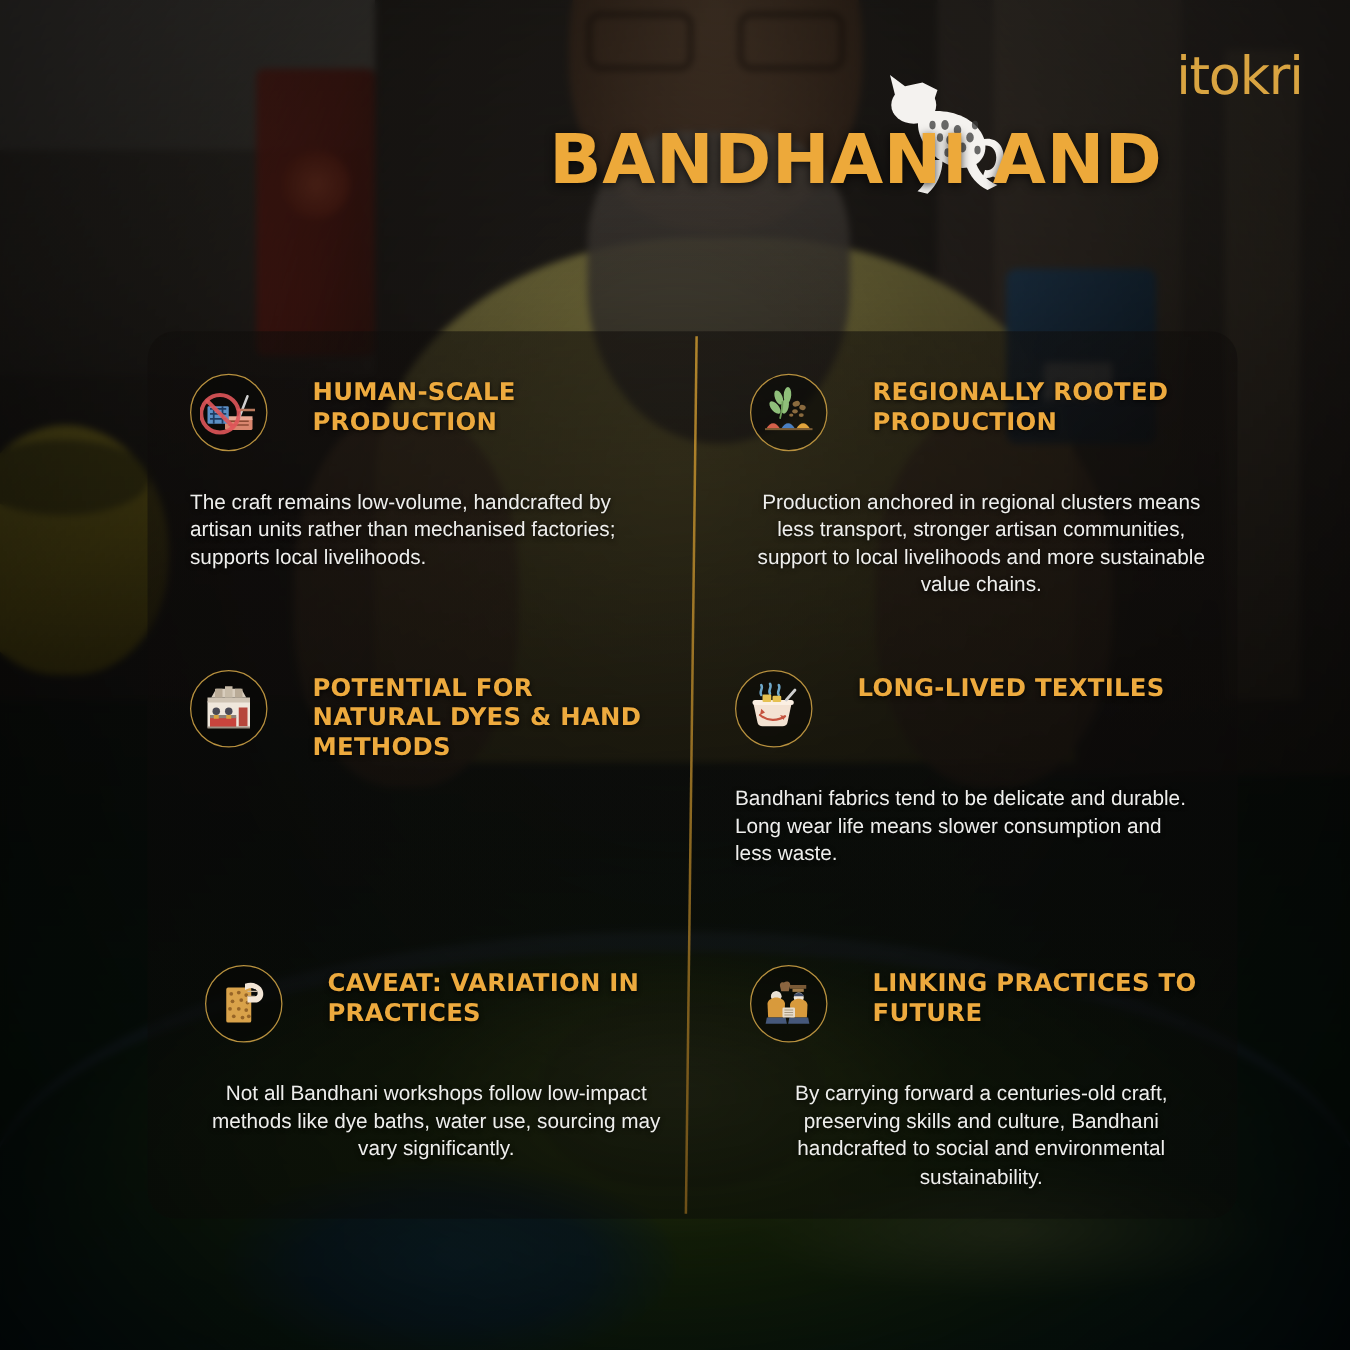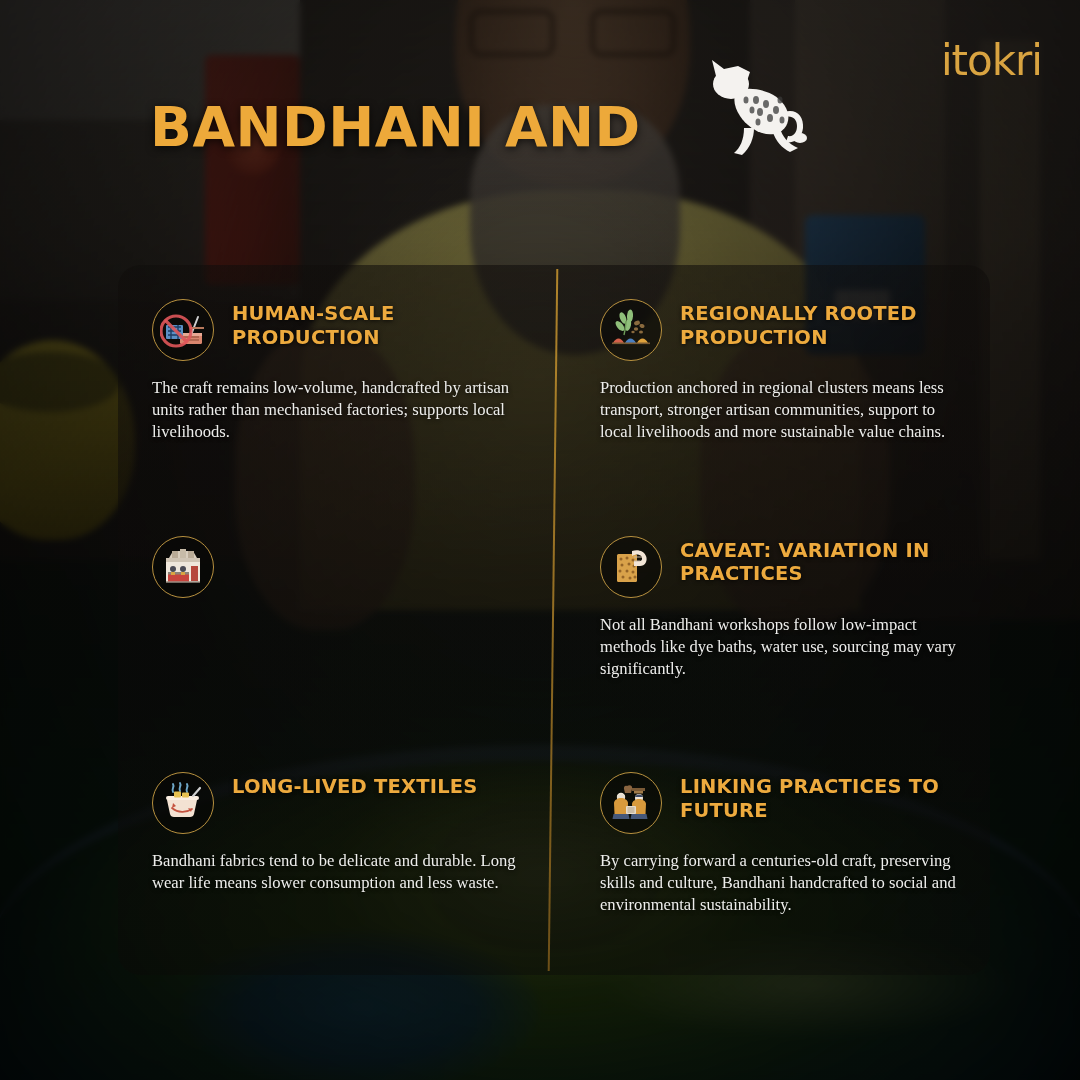--- a/index.html
+++ b/index.html
@@ -177,21 +177,21 @@
     color:#d9a441; line-height:1;
     font-family:"DejaVu Sans", sans-serif;
   }
 
   .cat{
     position:absolute; left:686px; top:52px; width:122px; height:110px;
   }
 
   .title{
     position:absolute; left:0; right:0; top:98px;
-    text-align:left;
+    text-align:right;
     color:#eda93a;
     font-size:55px; line-height:1.07;
     font-weight:800; letter-spacing:.5px;
     font-family:"DejaVu Sans", sans-serif;
     text-shadow:0 2px 8px rgba(0,0,0,.7);
     padding:0 150px;
   }
 
   
   .panel{
@@ -210,21 +210,21 @@
   .grid{
     position:absolute; inset:0;
     display:grid;
     grid-template-columns:1fr 1fr;
     grid-template-rows:1fr 1fr 1fr;
   }
 
   .cell{ position:relative; padding:32px 34px 0 34px; }
   .cell.right{ padding-left:46px; padding-right:20px; }
 
-  .cell-head{ display:flex; align-items:flex-start; gap:18px; }
+  .cell-head{ display:flex; align-items:flex-start; gap:36px; }
 
   .icon-circle{
     flex:0 0 auto;
     width:62px; height:62px; border-radius:50%;
     border:1.5px solid #b8913f;
     background:rgba(8,7,6,.55);
     display:flex; align-items:center; justify-content:center;
     overflow:hidden;
     margin-top:2px;
   }
@@ -234,29 +234,29 @@
     color:#edaa3e;
     font-size:19.5px;
     font-weight:800;
     line-height:1.22;
     letter-spacing:.2px;
     font-family:"DejaVu Sans", sans-serif;
     padding-top:5px;
     text-shadow:0 1px 4px rgba(0,0,0,.8);
   }
   .card-body{
-    margin-top:16px;
+    margin-top:30px;
     color:#eeeeec;
     font-size:16.6px;
     line-height:1.33;
-    font-family:Liberation Serif, serif;
+    font-family:Liberation Sans, sans-serif;
     text-shadow:0 1px 4px rgba(0,0,0,.85);
     max-width:395px;
   }
-  .cell.right .card-body{ max-width:410px; }
+  .cell.right .card-body{ max-width:410px;text-align:center; }
 </style>
 </head>
 <body>
 
 <div class="bg">
   <div class="bg-base"></div>
   <div class="bg-shelf-left"></div>
   <div class="bg-shelf-left2"></div>
   <div class="bg-can"></div>
   <div class="bg-can-dot"></div>
@@ -393,21 +393,48 @@
               <circle cx="13" cy="25" r="3"></circle>
               <circle cx="23" cy="25" r="3"></circle>
             </g>
             <g fill="#d9a441">
               <rect x="11" y="28" width="4" height="3"></rect>
               <rect x="21" y="28" width="4" height="3"></rect>
             </g>
             <path d="M6 38 h34" stroke="#9c9184" stroke-width="1.5"></path>
           </svg>
         </div>
-      </div>
+        <div class="card-title">POTENTIAL FOR NATURAL DYES &amp; HAND METHODS</div>
+      </div>
+    </div>
+
+    <div class="cell left">
+      <div class="cell-head">
+        <div class="icon-circle">
+          <svg width="46" height="46" viewBox="0 0 46 46">
+            <g stroke="#6fa8c9" stroke-width="2" fill="none" stroke-linecap="round">
+              <path d="M13 12 C11 9 15 7 13 4"></path>
+              <path d="M20 11 C18 8 22 6 20 3"></path>
+              <path d="M27 12 C25 9 29 7 27 4"></path>
+            </g>
+            <path d="M7 20 C7 18 9 17 12 17 h20 c3 0 5 1 5 3 l-3 14 c-.4 2 -2 3 -4 3 H14 c-2 0 -3.6 -1 -4 -3 Z" fill="#f3e2d2"></path>
+            <rect x="6" y="16" width="33" height="4" rx="2" fill="#fbefe2"></rect>
+            <g fill="#e6c151">
+              <rect x="14" y="11.5" width="7" height="6" rx="1"></rect>
+              <rect x="22" y="12.5" width="7" height="5" rx="1"></rect>
+            </g>
+            <path d="M33 16 L40 8" stroke="#cfcfcf" stroke-width="2.2" stroke-linecap="round"></path>
+            <path d="M12 28 C18 33 26 33 32 29" stroke="#c5533f" stroke-width="1.8" fill="none" stroke-linecap="round"></path>
+            <path d="M32 29 l-4 -1 l3 4 Z" fill="#c5533f"></path>
+            <path d="M12 28 l4 -2 l-3 -3 Z" fill="#c5533f"></path>
+          </svg>
+        </div>
+        <div class="card-title">LONG-LIVED TEXTILES</div>
+      </div>
+      <div class="card-body">Bandhani fabrics tend to be delicate and durable. Long wear life means slower consumption and less waste.</div>
     </div>
 
     <div class="cell right">
       <div class="cell-head">
         <div class="icon-circle">
           <svg width="46" height="46" viewBox="0 0 46 46">
             <rect x="9" y="10" width="20" height="28" rx="1.5" fill="#d9a24a"></rect>
             <g fill="#8a5a22" opacity=".85">
               <circle cx="13" cy="15" r="1.5"></circle>
                 <circle cx="19" cy="14" r="1.5"></circle>
@@ -425,46 +452,20 @@
             <path d="M24 7 C30 5 36 7 38 12 C40 17 37 22 32 22 L26 22 L26 17 L32 17 C34 17 35 14 33 12 C31 10 27 10 24 12 Z" fill="#f2e5d6"></path>
             <path d="M26 13 h8" stroke="#c9b79f" stroke-width="1"></path>
             <path d="M26 17 h6" stroke="#c9b79f" stroke-width="1"></path>
           </svg>
         </div>
         <div class="card-title">CAVEAT: VARIATION IN PRACTICES</div>
       </div>
       <div class="card-body">Not all Bandhani workshops follow low-impact methods like dye baths, water use, sourcing may vary significantly.</div>
     </div>
 
-    <div class="cell left">
-      <div class="cell-head">
-        <div class="icon-circle">
-          <svg width="46" height="46" viewBox="0 0 46 46">
-            <g stroke="#6fa8c9" stroke-width="2" fill="none" stroke-linecap="round">
-              <path d="M13 12 C11 9 15 7 13 4"></path>
-              <path d="M20 11 C18 8 22 6 20 3"></path>
-              <path d="M27 12 C25 9 29 7 27 4"></path>
-            </g>
-            <path d="M7 20 C7 18 9 17 12 17 h20 c3 0 5 1 5 3 l-3 14 c-.4 2 -2 3 -4 3 H14 c-2 0 -3.6 -1 -4 -3 Z" fill="#f3e2d2"></path>
-            <rect x="6" y="16" width="33" height="4" rx="2" fill="#fbefe2"></rect>
-            <g fill="#e6c151">
-              <rect x="14" y="11.5" width="7" height="6" rx="1"></rect>
-              <rect x="22" y="12.5" width="7" height="5" rx="1"></rect>
-            </g>
-            <path d="M33 16 L40 8" stroke="#cfcfcf" stroke-width="2.2" stroke-linecap="round"></path>
-            <path d="M12 28 C18 33 26 33 32 29" stroke="#c5533f" stroke-width="1.8" fill="none" stroke-linecap="round"></path>
-            <path d="M32 29 l-4 -1 l3 4 Z" fill="#c5533f"></path>
-            <path d="M12 28 l4 -2 l-3 -3 Z" fill="#c5533f"></path>
-          </svg>
-        </div>
-        <div class="card-title">LONG-LIVED TEXTILES</div>
-      </div>
-      <div class="card-body">Bandhani fabrics tend to be delicate and durable. Long wear life means slower consumption and less waste.</div>
-    </div>
-
     <div class="cell right">
       <div class="cell-head">
         <div class="icon-circle">
           <svg width="46" height="46" viewBox="0 0 46 46">
             <rect x="24" y="8" width="13" height="3" fill="#7a5a36"></rect>
             <rect x="26" y="11" width="9" height="2.5" fill="#a07b4a"></rect>
             <path d="M19 6 c3 -2 6 0 5 3 l-1 4 h-6 l-1 -4 c-.5 -2 1 -4 3 -3Z" fill="#8a6540"></path>
             <circle cx="13" cy="17" r="4.2" fill="#f0e7da"></circle>
             <path d="M9 17 c0 -4 8 -4 8 0 c0 2 -1.5 3 -4 3 s-4 -1 -4 -3Z" fill="#e8e0d2"></path>
             <path d="M6 23 c0 -3 4 -5 7 -5 s7 2 7 5 l-.5 11 h-13 Z" fill="#d89a3c"></path>

